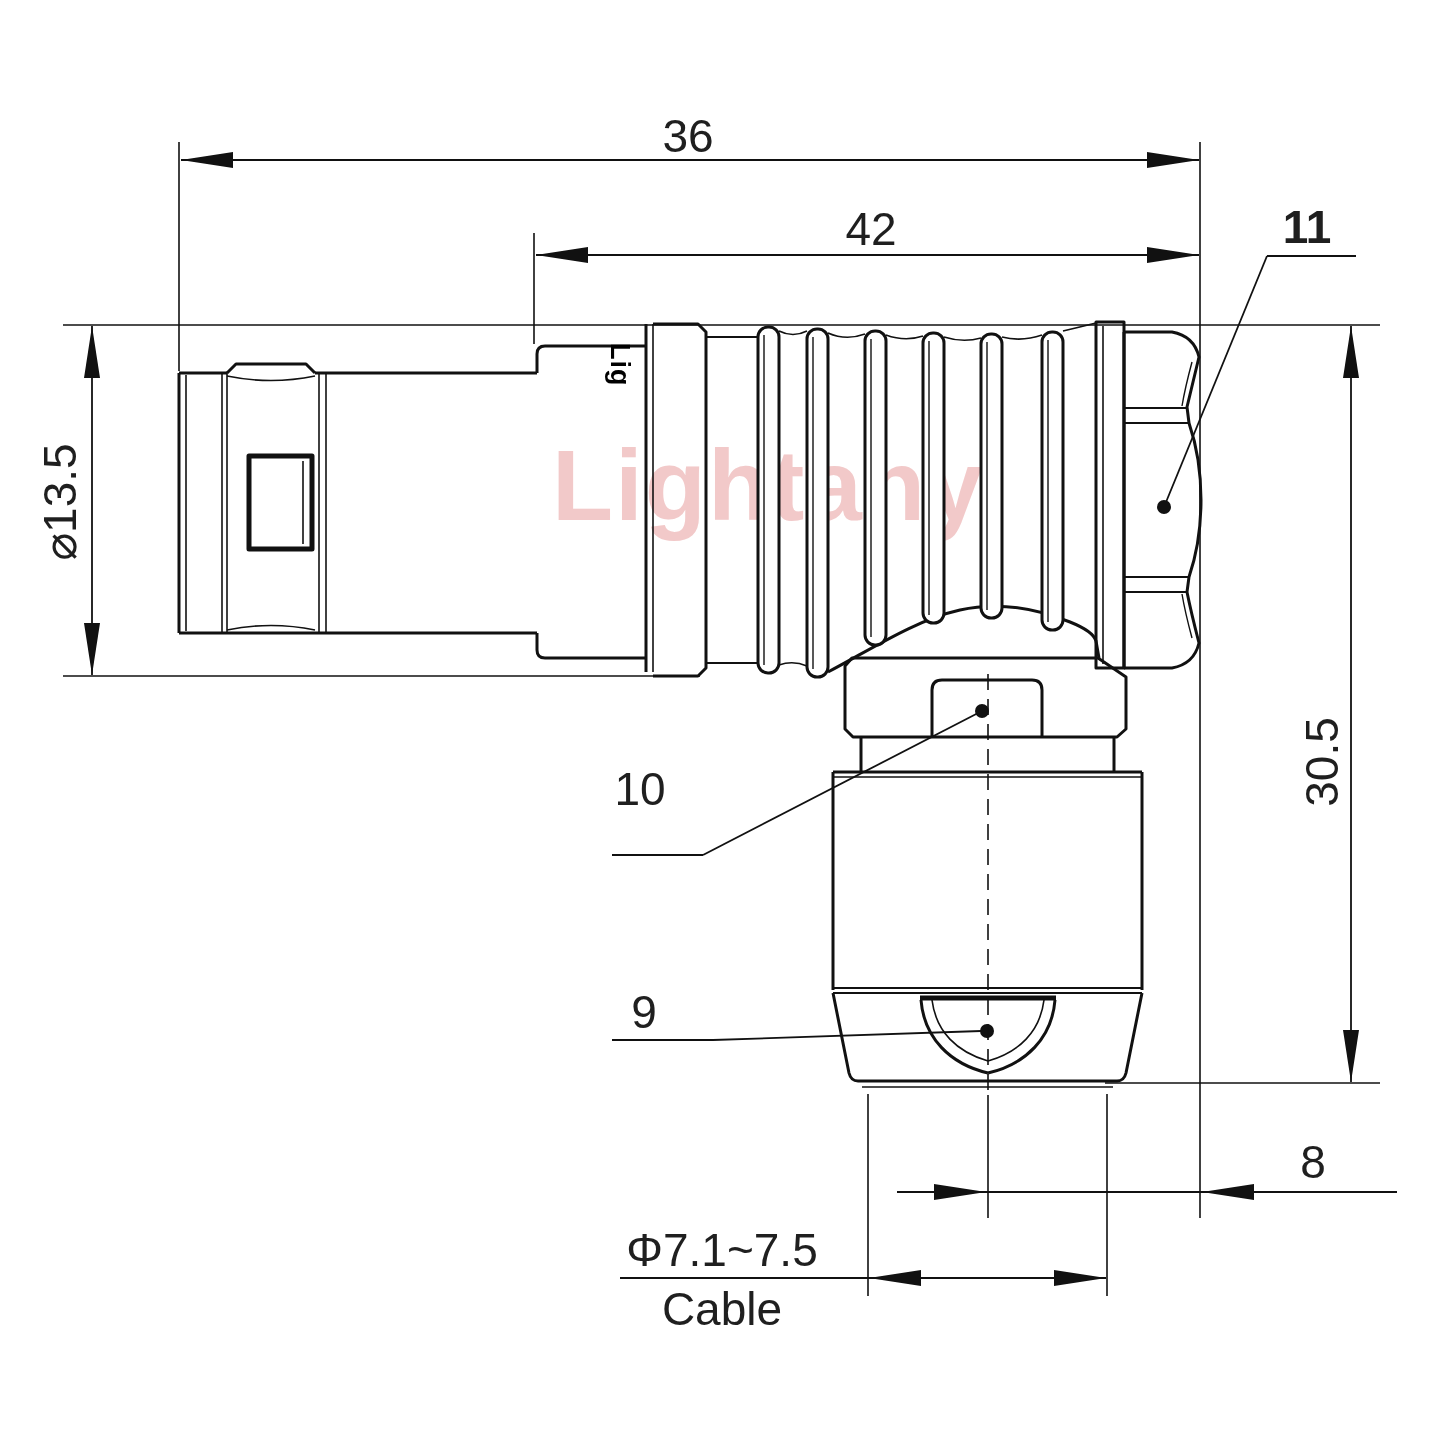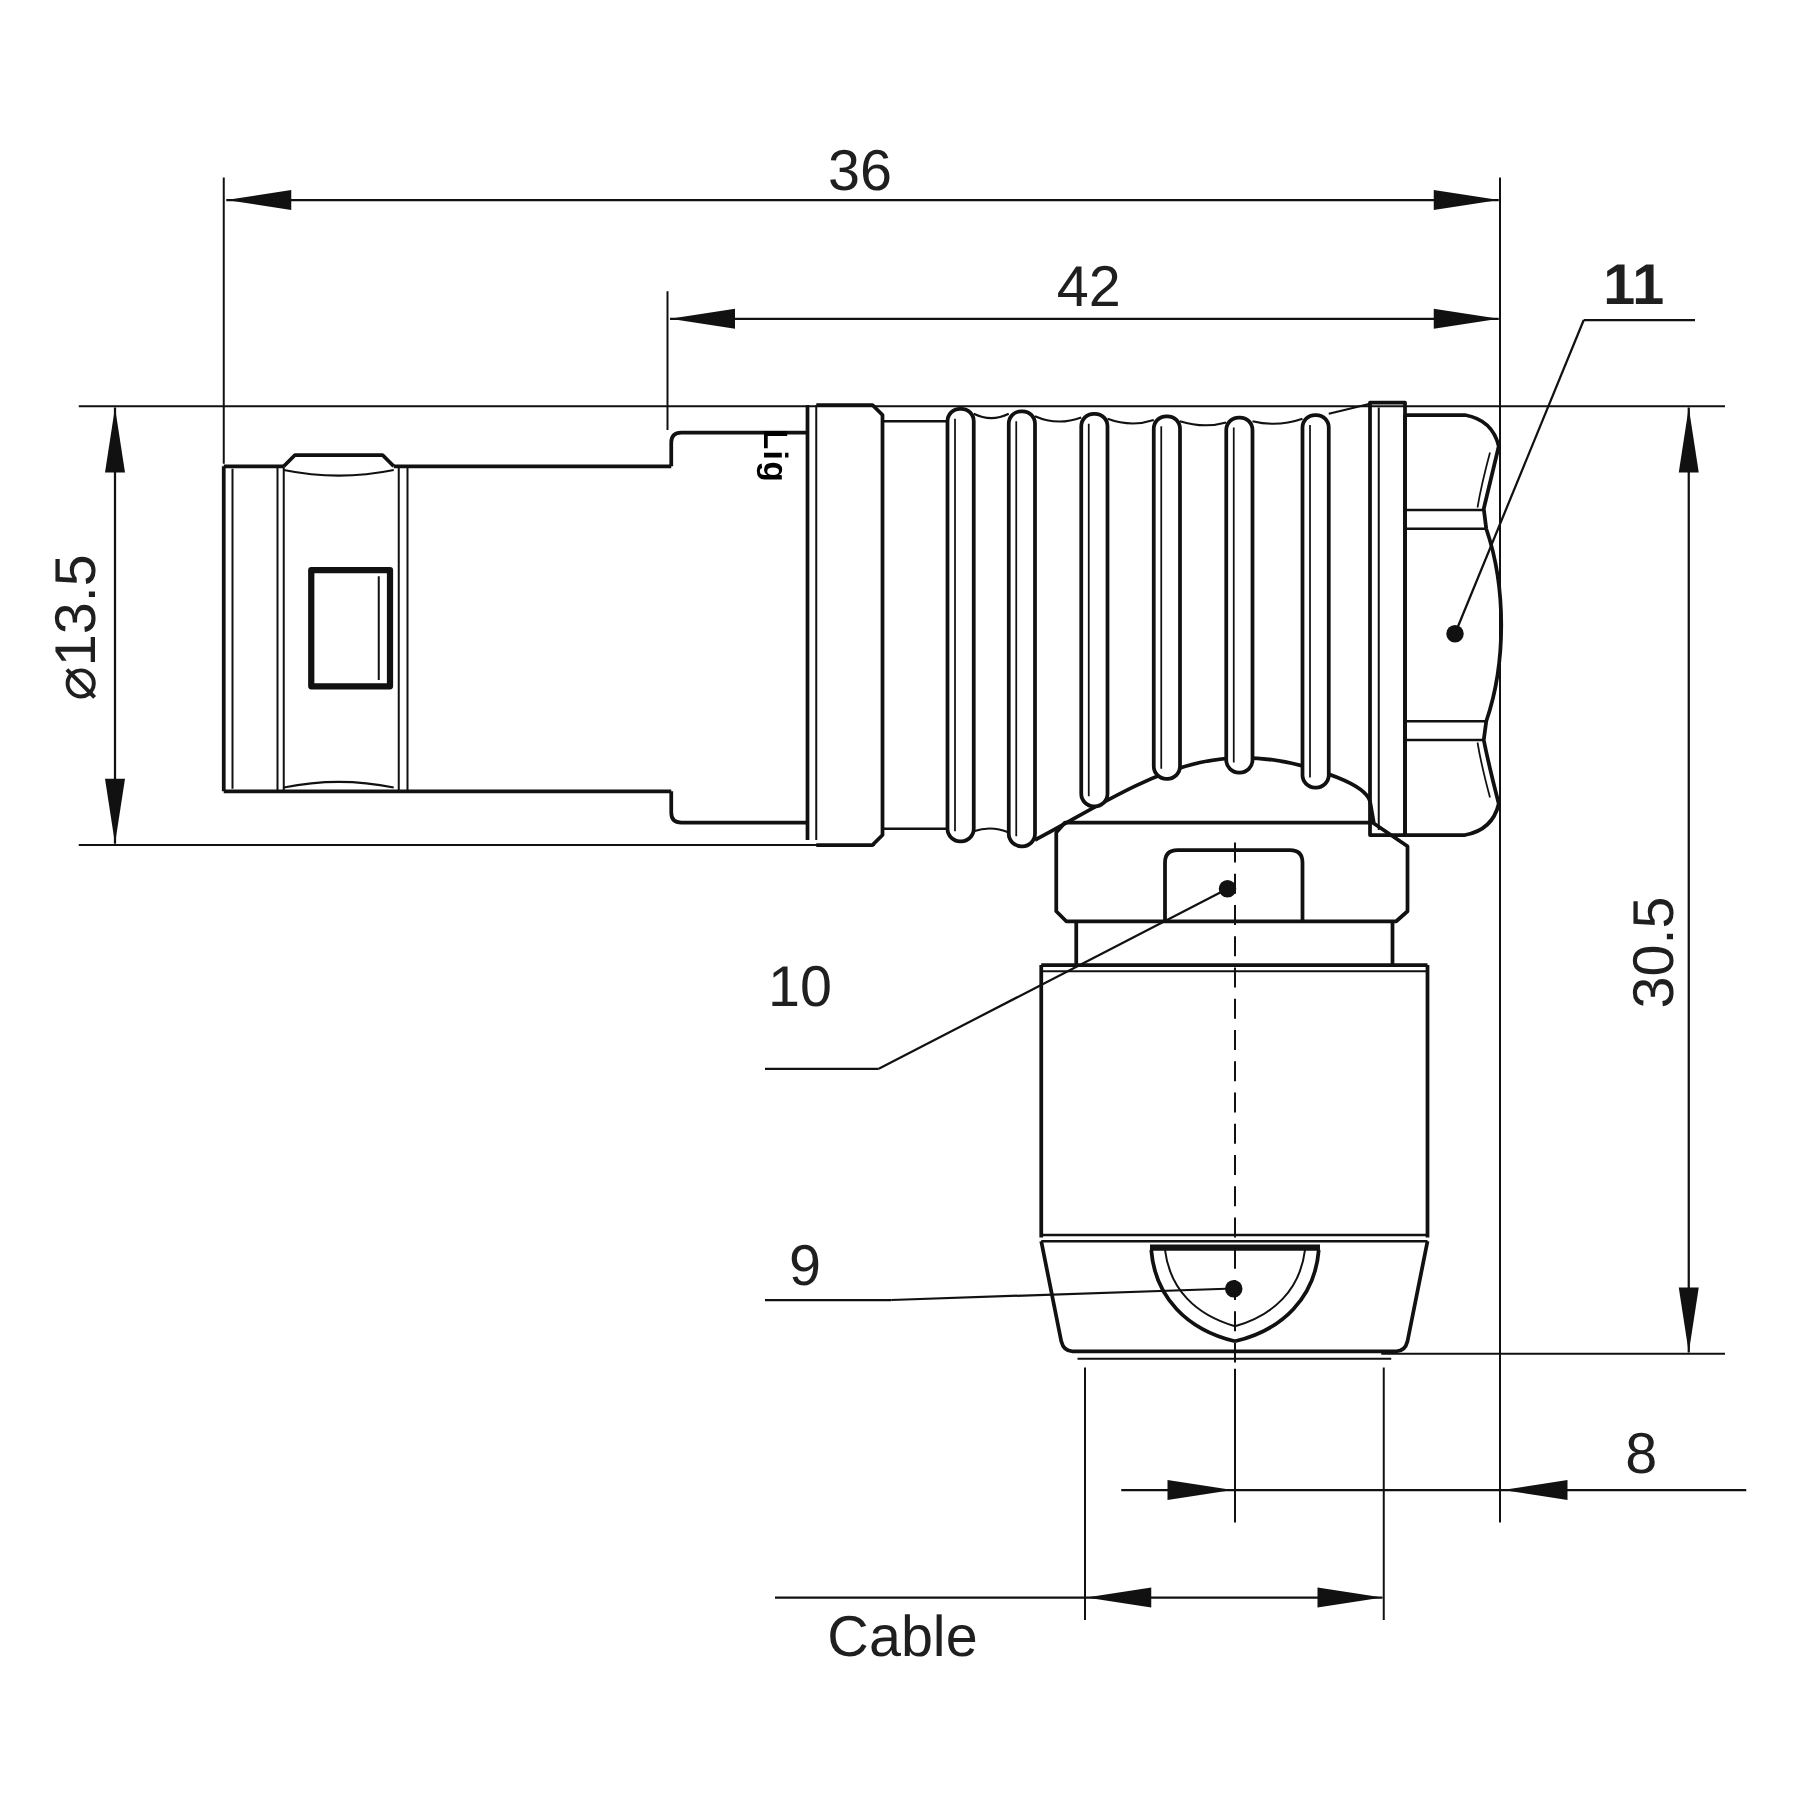--- a/index.html
+++ b/index.html
@@ -22,20 +22,21 @@
     position:absolute;left:633px;top:343px;z-index:2;color:#000;
     font-size:27px;font-weight:700;line-height:1;transform-origin:0 0;
     transform:rotate(90deg);letter-spacing:1px;
   }
 </style>
 </head>
 <body>
 
 <div id="stage">
 
+  <div id="watermark">Lightany</div>
 
   <svg width="1440" height="1440" viewBox="0 0 1440 1440" fill="none" stroke="#111111" stroke-linejoin="round">
 
     <g stroke-width="1.6">
       <line x1="63" y1="325" x2="1380" y2="325"></line>
       <line x1="63" y1="676" x2="700" y2="676"></line>
       <line x1="179" y1="142" x2="179" y2="371"></line>
       <line x1="534" y1="233" x2="534" y2="344"></line>
       <line x1="1200" y1="142" x2="1200" y2="1218"></line>
       <line x1="1105" y1="1083" x2="1380" y2="1083"></line>
@@ -198,20 +199,21 @@
     </g>
 
     <line x1="988" y1="674" x2="988" y2="1090" stroke-width="1.6" stroke-dasharray="16 9"></line>
   </svg>
 
   <div class="dimtext" style="left:688px;top:136px;">36</div>
   <div class="dimtext" style="left:871px;top:229px;">42</div>
   <div class="dimtext vert" style="left:60px;top:502px;">⌀13.5</div>
   <div class="dimtext vert" style="left:1322px;top:762px;">30.5</div>
   <div class="dimtext" style="left:1313px;top:1162px;">8</div>
+  <div class="dimtext" style="left:722px;top:1250px;">Φ7.1~7.5</div>
   <div class="dimtext" style="left:722px;top:1309px;text-align:right;">Cable</div>
 
   <div class="dimtext" style="left:1307px;top:227px;font-weight:bold;">11</div>
   <div class="dimtext" style="left:640px;top:789px;">10</div>
   <div class="dimtext" style="left:644px;top:1012px;">9</div>
 
   <div id="body-logo">Lig</div>
 </div>
 
 </body></html>

